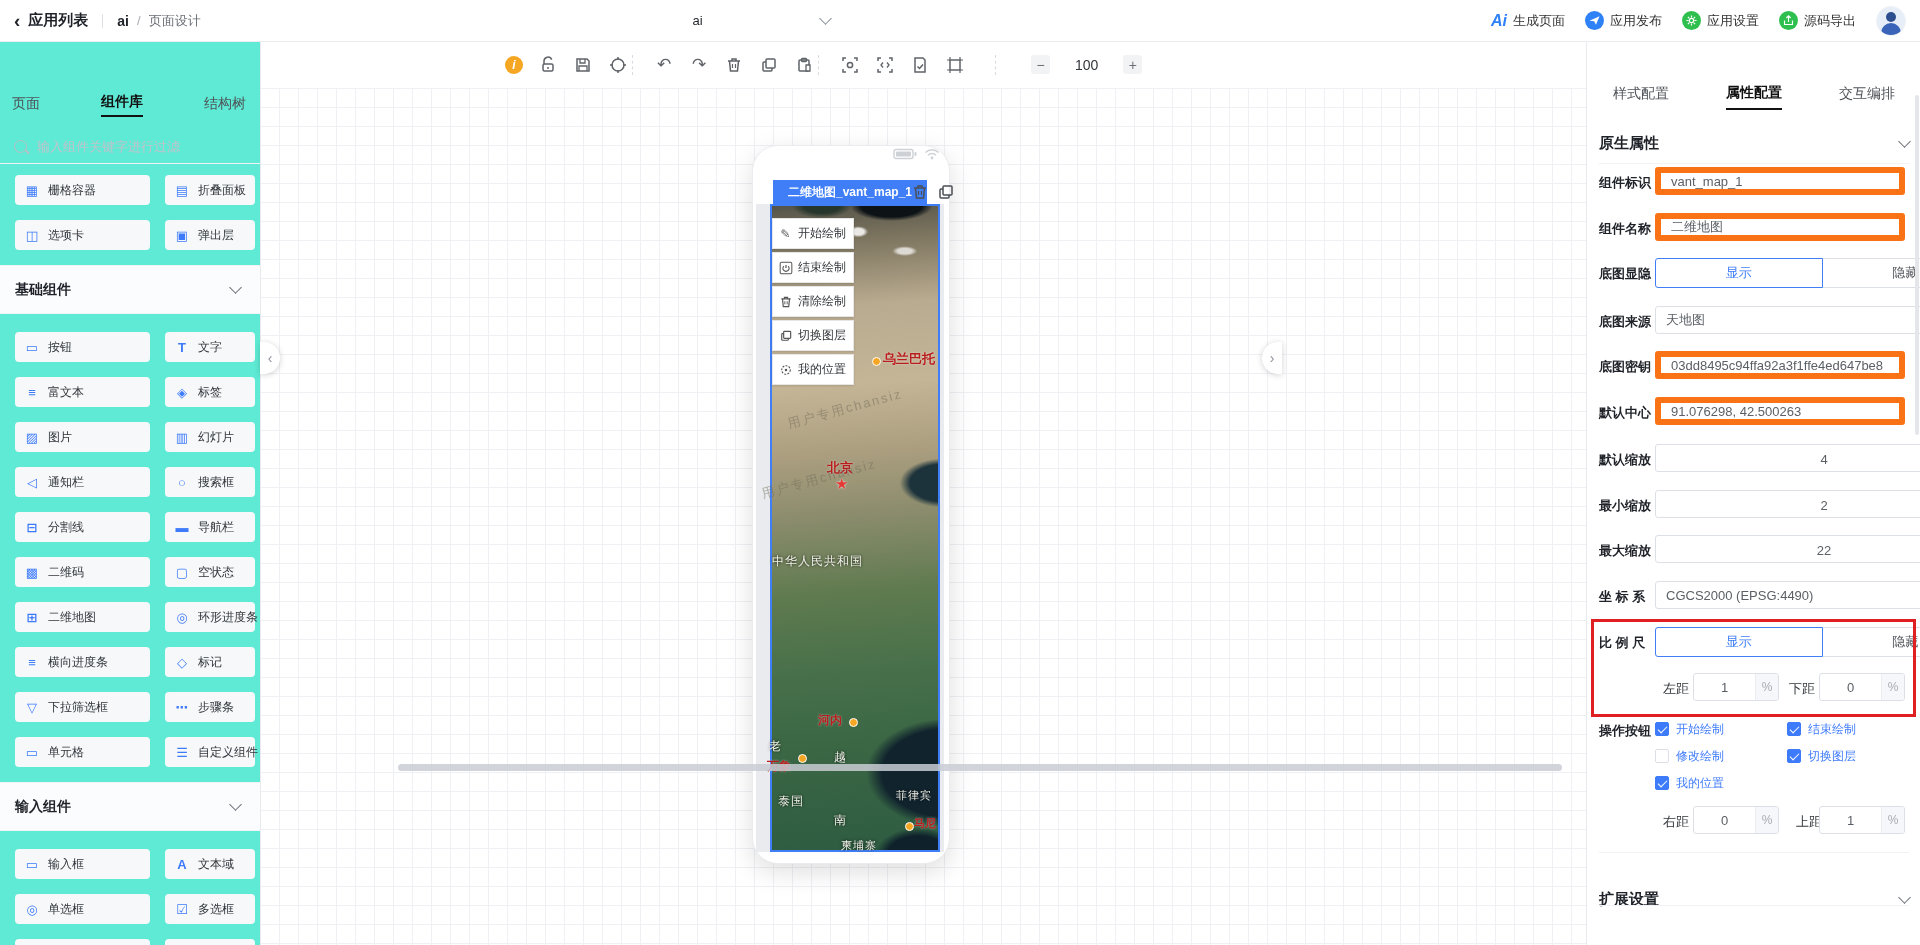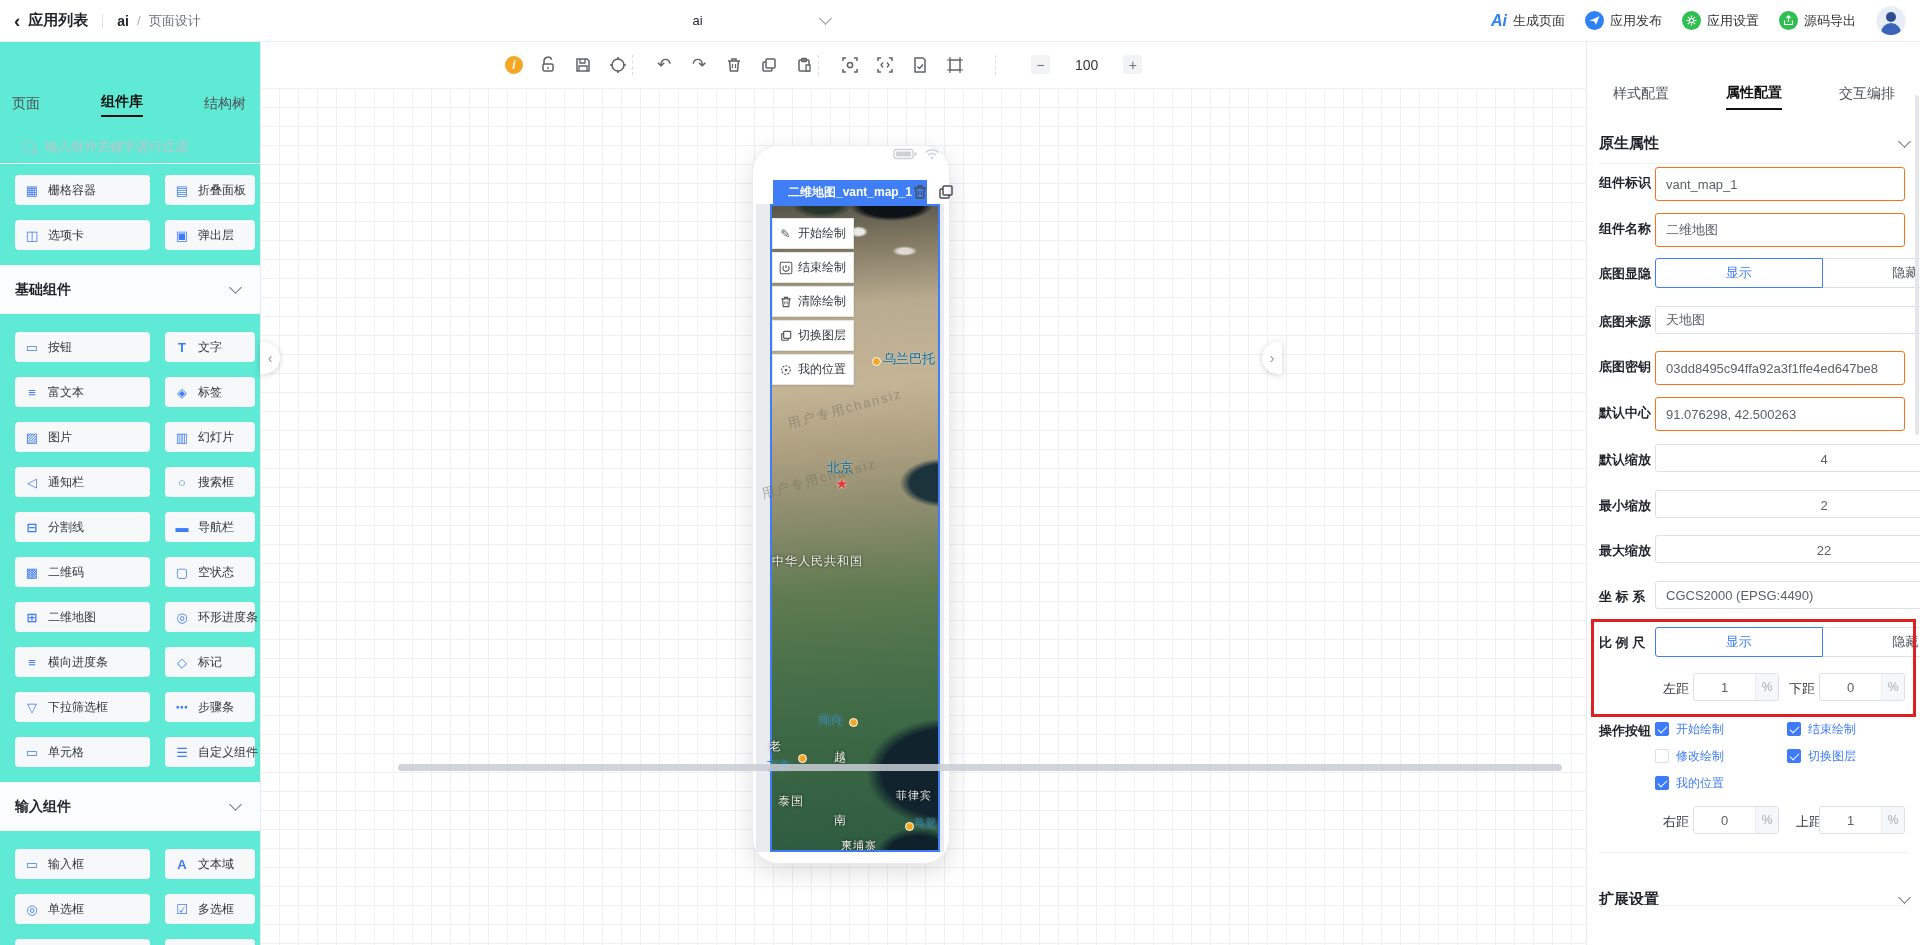--- a/index.html
+++ b/index.html
@@ -28,21 +28,21 @@
   .c-blue{background:#2f81f7;} .c-green{background:#2fbf4f;}
   .avatar{width:28px;height:28px;border-radius:50%;background:#e7eef8;position:relative;overflow:hidden;border:1px solid #eef1f6;}
   .avatar::before{content:"";position:absolute;left:9px;top:5px;width:10px;height:10px;border-radius:50%;background:#2e4f8f;}
   .avatar::after{content:"";position:absolute;left:4px;top:16px;width:20px;height:14px;border-radius:10px 10px 0 0;background:#3a64b8;}
   
   #sidebar{position:absolute;left:0;top:41px;width:260px;height:904px;background:#5eead4;
            border-right:1px solid #e8eaee;z-index:20;overflow:hidden;}
   .stabs{height:76px;display:flex;align-items:flex-end;padding:0 14px 12px 12px;justify-content:space-between;}
   .stab{font-size:14px;color:#4e5358;padding-bottom:4px;cursor:pointer;}
   .stab.active{font-weight:bold;color:#111;border-bottom:2px solid #111;}
-  .ssearch{height:34px;display:flex;align-items:center;gap:8px;padding:0 22px;border-bottom:1px solid #f0f2f5;}
+  .ssearch{height:34px;display:flex;align-items:center;gap:8px;padding:0 14px;border-bottom:1px solid #f0f2f5;}
   .ssearch .mag{width:11px;height:11px;border:1.5px solid #b9bec6;border-radius:50%;position:relative;flex:0 0 auto;}
   .ssearch .mag::after{content:"";position:absolute;left:10px;top:10px;width:5px;height:1.5px;background:#b9bec6;transform:rotate(45deg);}
   .ssearch input{border:none;outline:none;font-size:13px;color:#333;width:200px;background:transparent;}
   .ssearch input::placeholder{color:#c0c4cc;}
   .complist{padding-top:11px;}
   .crow{display:flex;margin:0 0 15px 15px;}
   .chip{height:30px;background:#f6f8fa;border-radius:4px;display:flex;align-items:center;
         padding:0 6px 0 9px;cursor:pointer;box-sizing:border-box;}
   .chip.c1{width:135px;} .chip.c2{width:90px;margin-left:15px;}
   .cg{width:16px;font-size:13px;color:#3e7bfa;text-align:center;flex:0 0 auto;font-weight:bold;}
@@ -95,43 +95,43 @@
                       #8b8c6d 48%,#5f7a4f 60%,#47704a 72%,#3a6644 84%,#2e5c41 100%);}
   .mapbtn{position:absolute;left:772px;width:82px;height:31px;background:#fff;border:1px solid #e6e6e6;
           display:flex;align-items:center;gap:5px;padding-left:5px;box-sizing:border-box;z-index:4;cursor:pointer;
           box-shadow:0 1px 2px rgba(0,0,0,.12);}
   .mapbtn .mbi{width:15px;height:15px;display:flex;align-items:center;justify-content:center;color:#555;font-size:12px;}
   .mapbtn .mbl{font-size:12px;color:#32363b;white-space:nowrap;}
   .sel-label{position:absolute;left:773px;top:180px;height:24px;line-height:24px;background:#3f7ef7;
              color:#fff;font-size:12px;font-weight:bold;padding:0 15px;z-index:5;white-space:nowrap;}
   .sel-tool{position:absolute;top:183px;width:18px;height:18px;color:#4a4f55;z-index:5;cursor:pointer;}
   .maplbl{position:absolute;z-index:4;white-space:nowrap;line-height:1;}
-  .lbl-city{color:#0369a1;font-weight:normal;text-shadow:0 0 2px rgba(255,255,255,.55);text-align:center;}
+  .lbl-city{color:#b91c1c;font-weight:bold;text-shadow:0 0 2px rgba(255,255,255,.55);text-align:center;}
   .lbl-country{color:#f2f2ea;text-shadow:0 0 3px rgba(0,0,0,.85);letter-spacing:1px;}
   .mdot{position:absolute;width:7px;height:7px;border-radius:50%;background:#f5a623;border:1px solid #fff;z-index:4;}
   .mstar{position:absolute;color:#e53935;font-size:15px;z-index:4;text-shadow:0 0 2px #fff;line-height:1;}
   .wmark{position:absolute;color:rgba(115,110,92,.5);font-size:13px;letter-spacing:2px;
          transform:rotate(-15deg);z-index:4;white-space:nowrap;}
   
   #props{position:absolute;left:1586px;top:41px;width:334px;height:904px;background:#fff;
          border-left:1px solid #e8eaee;z-index:20;}
   .ptabs{position:absolute;left:0;top:36px;width:334px;height:40px;display:flex;align-items:center;
          justify-content:space-between;padding:0 26px;box-sizing:border-box;}
   .ptab{font-size:14px;color:#4e5358;padding-bottom:6px;cursor:pointer;}
   .ptab.active{font-weight:bold;color:#111;border-bottom:2px solid #111;}
   .psec{position:absolute;left:12px;width:310px;height:28px;display:flex;align-items:center;
         justify-content:space-between;}
   .psec .pst{font-size:15px;font-weight:bold;color:#1f2329;}
   .pdiv{position:absolute;left:12px;width:310px;height:1px;background:#f0f2f5;}
   .prow{position:absolute;left:0;width:334px;height:30px;}
   .plbl{position:absolute;left:12px;top:7px;font-size:13px;font-weight:bold;color:#1f2329;white-space:pre;}
   .plbl.sm{font-weight:normal;color:#32363b;}
   .pctl{position:absolute;left:68px;top:0;width:250px;height:28px;}
-  .tinput{width:100%;height:28px;box-sizing:border-box;border:1px solid #f97316;border-radius:3px;
-          padding:16px 10px;font-size:13px;color:#5b6066;outline:none;background:#fff;
+  .tinput{width:100%;height:28px;box-sizing:border-box;border:6px solid #f97316;border-radius:3px;
+          padding:8px 10px;font-size:13px;color:#5b6066;outline:none;background:#fff;
           font-family:"Liberation Sans","DejaVu Sans",sans-serif;white-space:nowrap;overflow:hidden;}
   .seg{display:flex;width:100%;height:30px;}
   .seg span{flex:1;display:flex;align-items:center;justify-content:center;font-size:13px;cursor:pointer;box-sizing:border-box;}
   .seg .on{border:1px solid #3f7ef7;color:#3f7ef7;border-radius:3px 0 0 3px;background:#fff;}
   .seg .off{border:1px solid #dcdfe6;border-left:none;color:#4e5358;border-radius:0 3px 3px 0;background:#fff;}
   .sel{position:relative;width:100%;height:28px;border:1px solid #dcdfe6;border-radius:3px;display:flex;
        align-items:center;padding:0 10px;box-sizing:border-box;font-size:13px;color:#5b6066;cursor:pointer;}
   .numwrap{position:relative;width:100%;height:28px;border:1px solid #dcdfe6;border-radius:3px;box-sizing:border-box;background:#fff;}
   .numwrap input{width:100%;height:26px;border:none;outline:none;text-align:center;font-size:13px;color:#5b6066;
                  background:transparent;font-family:"Liberation Sans","DejaVu Sans",sans-serif;}

